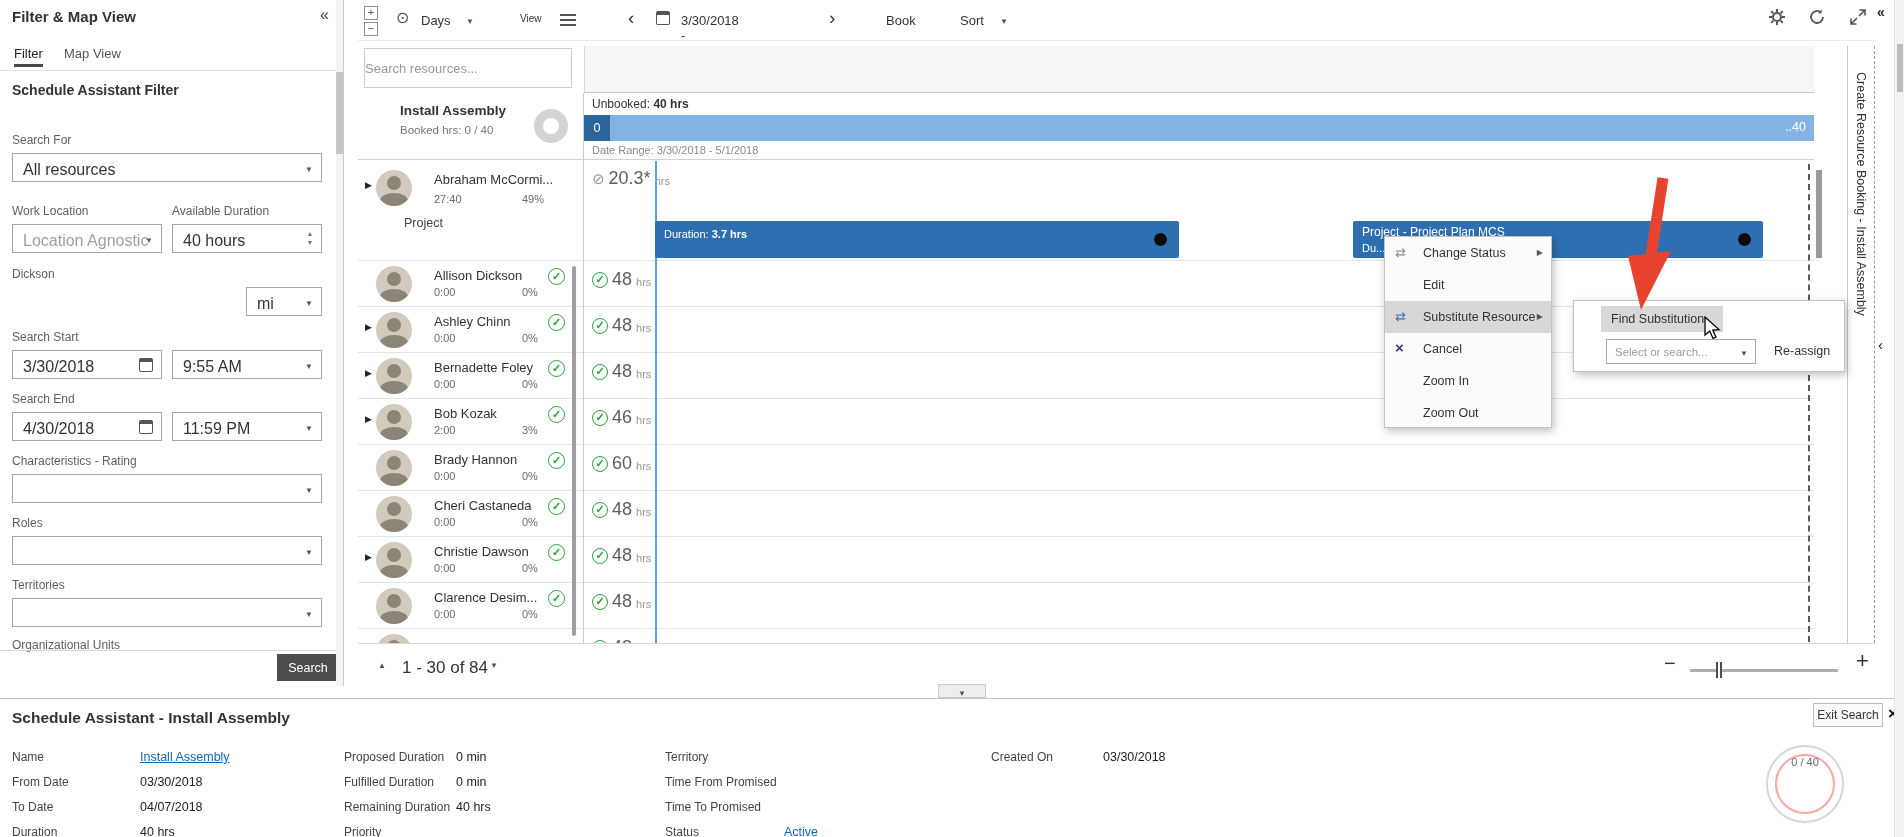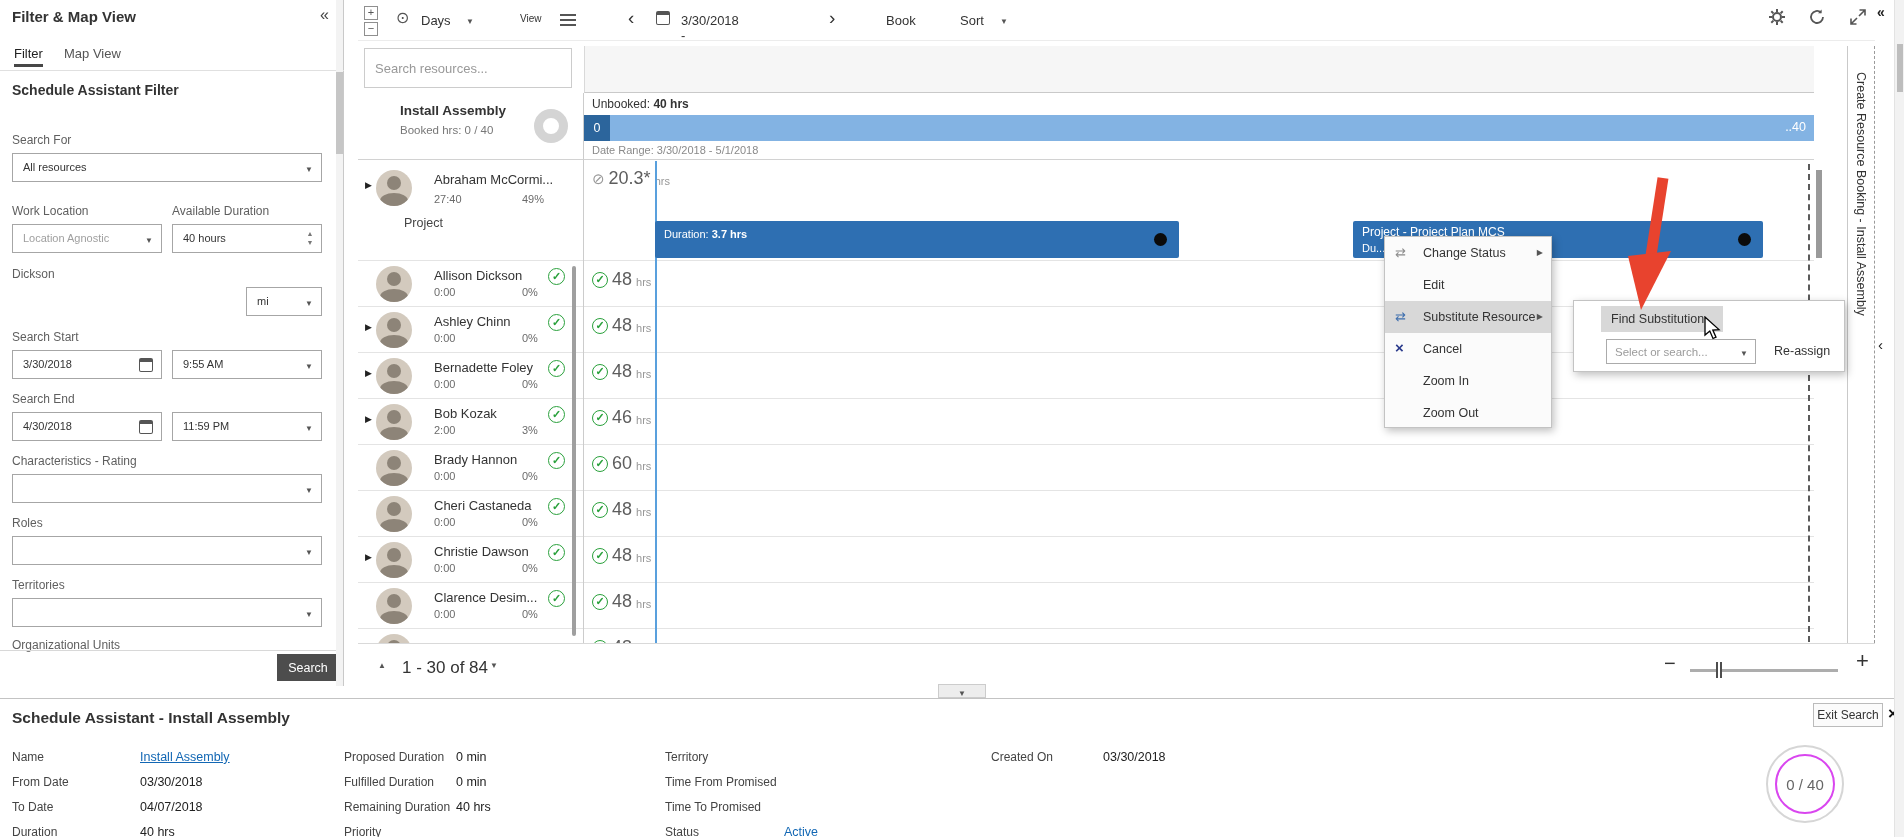--- a/index.html
+++ b/index.html
@@ -10,21 +10,21 @@
 #filter-panel{left:0;top:0;width:344px;height:686px;background:#fff;border-right:1px solid #c9c9c9}
 #fp-title{left:12px;top:8px;font-size:15px;font-weight:700;white-space:nowrap}
 #fp-collapse{left:320px;top:6px;font-size:16px;color:#444;cursor:pointer}
 .tab{top:46px;font-size:13px;cursor:pointer;white-space:nowrap}
 #tab-filter{left:14px;color:#222;padding-bottom:3px;border-bottom:3px solid #474747}
 #tab-map{left:64px;color:#555}
 #fp-divider{left:0;top:70px;width:344px;height:1px;background:#e0e0e0}
 #fp-section{left:12px;top:82px;font-size:14px;font-weight:700;white-space:nowrap}
 .flabel{left:12px;font-size:12px;color:#5f5f5f;white-space:nowrap}
 .fbox{height:29px;border:1px solid #a6a6a6;background:#fff}
-.fbox .fval{left:10px;top:7px;font-size:11px;color:#333;white-space:nowrap}
+.fbox .fval{left:10px;top:7px;font-size:16px;color:#333;white-space:nowrap}
 .fbox.dis .fval{color:#9f9f9f}
 .fcaret{font-size:8px;color:#555}
 .fbox .fcaret{right:8px;top:11px}
 .fspin{right:6px;top:4px;width:10px;font-size:7px;color:#777;line-height:9px;text-align:center}
 .fspin i{position:static;display:block;font-style:normal}
 .calico{width:14px;height:14px;border:1.5px solid #555;border-top:4px solid #555;border-radius:2px;display:inline-block}
 .fbox .calico{right:8px;top:7px}
 #f-searchfor-l{top:133px}#f-searchfor{left:12px;top:153px;width:310px}
 #f-workloc-l{top:204px}#f-availdur-l{left:172px;top:204px}
 #f-workloc{left:12px;top:224px;width:150px}
@@ -63,21 +63,21 @@
 #tb-sort{left:960px;top:13px;font-size:13px;cursor:pointer}
 #tb-sort-caret{left:1000px;top:17px}
 #tb-gear{left:1768px;top:8px}#tb-refresh{left:1808px;top:8px}#tb-expand{left:1849px;top:8px}
 #tb-border{left:358px;top:40px;width:1517px;height:1px;background:#ececec}
 
 #hdr-bg{left:584px;top:46px;width:1230px;height:47px;background:#f6f6f6;border-bottom:1px solid #c9c9c9;border-left:1px solid #d9d9d9}
 .hcell{width:175.714px;text-align:center;border-right:1px solid #d9d9d9;height:24px;line-height:24px;background:transparent;white-space:nowrap;overflow:hidden}
 .hdate{font-size:13px;color:#333}
 .hday{font-size:12px;color:#444;height:23px;line-height:21px}
 
-#search-res{left:364px;top:48px;width:208px;height:40px;border:1px solid #ccc;font-size:13px;color:#333;padding:0 10px;outline:none;font-family:inherit}
+#search-res{left:364px;top:48px;width:208px;height:40px;border:1px solid #ccc;font-size:13px;color:#333;padding:0 0;outline:none;font-family:inherit}
 #search-res::placeholder{color:#999}
 #req-card{left:358px;top:93px;width:226px;height:67px;border-bottom:1px solid #d2d2d2;border-right:1px solid #ccc;background:#fff}
 #req-name{left:42px;top:10px;font-size:13.5px;font-weight:700;white-space:nowrap}
 #req-booked{left:42px;top:31px;font-size:11.5px;color:#777;white-space:nowrap}
 #req-ring{left:176px;top:16px;width:34px;height:34px;border-radius:50%;border:9px solid #d4d4d4}
 
 #band{left:584px;top:93px;width:1230px;height:67px;background:#fff;border-bottom:1px solid #d2d2d2}
 #band-label{left:8px;top:4px;font-size:12px;white-space:nowrap}
 #band-bar{left:0;top:22px;width:1230px;height:26px;background:#83b3e3;cursor:pointer}
 #band-chip{left:0;top:0;width:26px;height:26px;background:#2c659c;color:#fff;text-align:center;line-height:26px;font-size:12.5px}
@@ -136,21 +136,21 @@
 #panel-tab span{position:static;font-size:8px;color:#555;line-height:12px}
 
 #bottom{left:0;top:698px;width:1904px;height:139px;background:#fff;border-top:1px solid #c3c3c3}
 #bp-title{left:12px;top:10px;font-size:15.5px;font-weight:700;white-space:nowrap}
 #exit-btn{left:1813px;top:4px;width:70px;height:24px;border:1px solid #bbb;background:#fbfbfb;font-size:12px;text-align:center;line-height:23px;cursor:pointer}
 #exit-x{left:1888px;top:5px;font-size:17px;font-weight:700;color:#111;cursor:pointer}
 .bl{font-size:12px;color:#444;white-space:nowrap}
 .bv{font-size:12.5px;color:#222;white-space:nowrap}
 .lnk{color:#1267b4;text-decoration:underline;cursor:pointer}
 #gauge{left:1766px;top:46px;width:78px;height:78px;border:2px solid #d6d6d6;border-radius:50%}
-#gauge-inner{left:7px;top:7px;width:60px;height:60px;border:2px solid #d946ef;border-radius:50%;display:flex;align-items:center;justify-content:center;font-size:15px;color:#666}
+#gauge-inner{left:7px;top:7px;width:60px;height:60px;border:2px solid #fca5a5;border-radius:50%;display:flex;align-items:flex-start;justify-content:center;font-size:11px;color:#666}
 #gauge-inner span{position:static}
 
 #ctx{left:1384px;top:236px;width:168px;height:192px;background:#fbfbfb;border:1px solid #c3c3c3;box-shadow:2px 3px 8px rgba(0,0,0,.25);z-index:40}
 .ctx-item{left:0;width:166px;height:32px;cursor:pointer}
 .ctx-item.hl{background:#d8d8d8}
 .cico{left:10px;top:8px;font-size:13px}
 .cico.change-status{color:#8c8c8c}
 .cico.substitute-resource{color:#3f6fae}
 .cico.cancel{color:#2b3b8c;font-weight:700;font-size:15px;top:6px}
 .clbl{left:38px;top:9px;font-size:12.5px;color:#333;white-space:nowrap}

